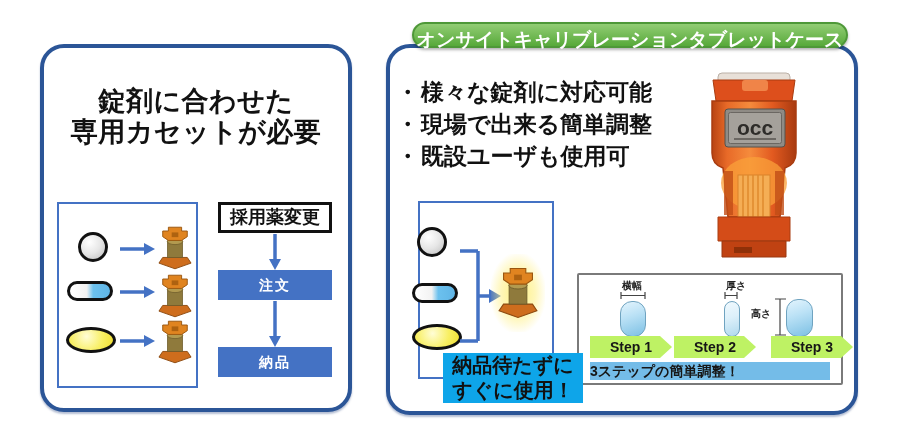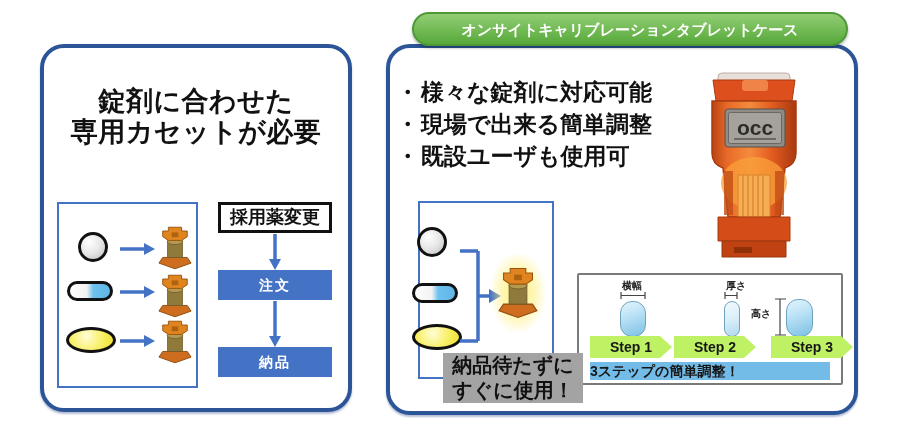--- a/index.html
+++ b/index.html
@@ -10,21 +10,21 @@
   .abs{position:absolute;box-sizing:border-box;}
   
   .panel{position:absolute;box-sizing:border-box;border:4px solid #2B5597;border-radius:24px;background:#fff;
          box-shadow:0 2px 2px rgba(40,70,130,.35);}
   .panel-left{left:40px;top:44px;width:312px;height:368px;}
   .panel-right{left:386px;top:44px;width:472px;height:371px;}
   .header-pill{position:absolute;box-sizing:border-box;border-radius:18px;color:#fff;font-weight:bold;
          text-align:center;z-index:5;box-shadow:0 2px 3px rgba(0,0,0,.3);}
   .header-blue{left:62px;top:27px;width:266px;height:36px;line-height:33px;font-size:21px;
          background:linear-gradient(#7DA1DA,#3E68B1);border:2px solid #2B5597;}
-  .header-green{left:412px;top:12px;width:436px;height:34px;line-height:31px;font-size:15px;
+  .header-green{left:412px;top:22px;width:436px;height:26px;line-height:31px;font-size:19px;
          background:linear-gradient(#92CD74,#57A93A);border:2px solid #4E9838;}
   
   .desc{left:58px;top:86px;width:276px;text-align:center;font-size:27px;font-weight:800;line-height:31px;letter-spacing:.5px;}
   .inner-box{border:2px solid #4472C4;background:#fff;}
   .box-left{left:57px;top:202px;width:141px;height:186px;}
   .box-right{left:418px;top:201px;width:136px;height:178px;}
   
   .pill-round{width:30px;height:30px;border-radius:50%;border:3px solid #111;
         background:radial-gradient(circle at 35% 30%,#ffffff 0%,#e6e6e6 50%,#bdbdbd 100%);}
   .pill-capsule{width:46px;height:20px;border-radius:12px;border:3px solid #111;
@@ -35,21 +35,21 @@
   
   .trigger-box{left:218px;top:202px;width:114px;height:31px;border:3px solid #111;background:#fff;
         font-size:18px;font-weight:800;text-align:center;line-height:25px;}
   .flow-bar{width:114px;height:30px;background:#4472C4;color:#fff;font-size:14px;font-weight:bold;
         text-align:center;line-height:30px;letter-spacing:2px;}
   
   .bullets{left:396px;top:76px;width:306px;font-size:23px;font-weight:800;line-height:32px;}
   .bullet-row{display:flex;align-items:flex-start;}
   .bullet-dot{margin-right:2px;}
   .note{left:443px;top:353px;width:140px;text-align:center;font-size:20px;font-weight:800;
-        line-height:25px;background:#a3a3a3;z-index:6;}
+        line-height:25px;background:#0ea5e9;z-index:6;}
   .glow{left:491px;top:254px;width:54px;height:78px;display:flex;align-items:center;justify-content:center;
         background:radial-gradient(ellipse at center,rgba(255,240,120,.95) 0%,rgba(255,240,130,.55) 45%,rgba(255,240,130,0) 75%);}
   
   .steps-box{left:577px;top:273px;width:266px;height:112px;border:2px solid #7a7a7a;background:#fff;}
   .dim-label{position:absolute;font-size:10px;font-weight:bold;color:#222;}
   .spill{position:absolute;border-radius:12px;border:1px solid #6FA3C0;
         background:linear-gradient(160deg,#E3F4FD 0%,#BCE2F6 40%,#7CC0E4 100%);}
   .spill.thin{background:linear-gradient(160deg,#F0F9FE 0%,#DDF0FA 45%,#AFD9EE 100%);}
   .chev{position:absolute;top:61px;width:82px;height:22px;background:#bef264;color:#161616;
         font-size:14px;font-weight:bold;text-align:center;line-height:22px;

